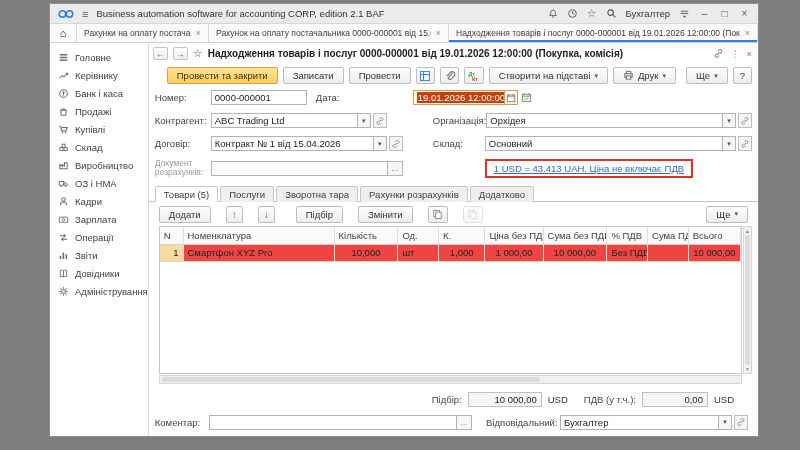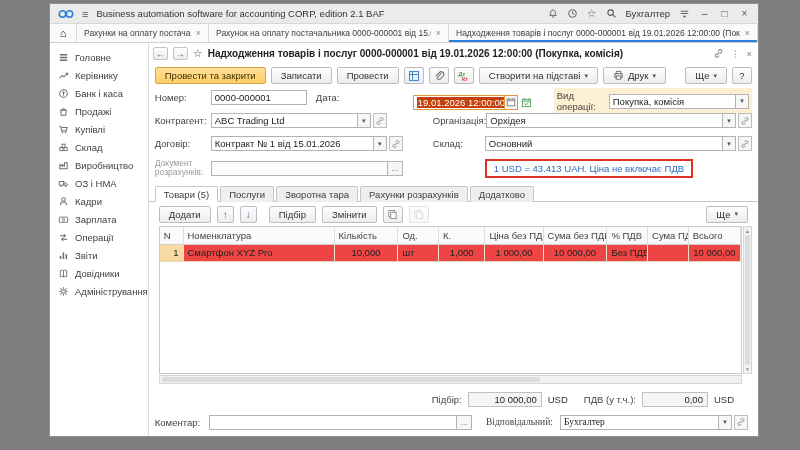--- a/index.html
+++ b/index.html
@@ -48,21 +48,21 @@
     background:linear-gradient(#fdfdfd,#eee); font-size:8.5px; color:#555;
     display:flex; align-items:center; justify-content:center; }
   .doc-title { font-size:10px; font-weight:bold; color:#222; white-space:nowrap; overflow:hidden; }
   .dh-right { margin-left:auto; display:flex; align-items:center; gap:7px; color:#777; }
   .dh-ic { font-size:9px; color:#777; }
   
   .doc-toolbar { flex:0 0 23px; display:flex; align-items:center; gap:5px; padding:0 6px; }
   .btn { height:17px; border:1px solid #bdbdbd; border-radius:2px; font-size:9.5px; color:#333;
     background:linear-gradient(#fdfdfd,#ededed); display:inline-flex; align-items:center;
     justify-content:center; padding:0 9px; white-space:nowrap; gap:4px; }
-  .btn.primary { background:linear-gradient(#ffe29a,#ffcd63); border-color:#d8a23c; color:#3a3000; }
+  .btn.primary { background:linear-gradient(#ffe29a,#ffcd63); border-color:#d8a23c; color:#3a3000;margin-left:12px; }
   .btn.ic { width:20px; padding:0; }
   .btn .dd { font-size:7px; color:#555; }
   .spacer { flex:1; }
   
   .doc-fields { flex:0 0 94px; padding:3px 6px 0 6px; font-size:9.5px; }
   .frow { display:flex; align-items:flex-start; height:23px; }
   .fl-left { flex:0 0 258px; display:flex; align-items:center; }
   .fl-right { flex:1; display:flex; align-items:center; min-width:0; }
   .lab { color:#444; }
   .lab.w56 { flex:0 0 56px; }
@@ -72,28 +72,28 @@
     padding:0 3px; font-size:9.5px; color:#222; overflow:hidden; white-space:nowrap; }
   .ctl { display:flex; align-items:center; }
   .sq { width:13px; height:15px; border:1px solid #b3b3b3; border-left:none; background:#f6f6f6;
     display:flex; align-items:center; justify-content:center; font-size:7px; color:#555; }
   .sqgap { width:14px; height:15px; border:1px solid #bdbdbd; background:#f6f6f6; margin-left:2px;
     display:flex; align-items:center; justify-content:center; }
   .date-tf { border-color:#e09a3e; }
   .date-sel { background:#c2410c; color:#fff; padding:0 1px; }
   .hl { background:#fcefd2; display:flex; align-items:center; padding:2px 3px; margin:-2px 0 0 -3px; flex:1; }
   .usd-box { border:2px solid #e03224; padding:2px 7px; margin-left:52px; }
-  .usd-link { color:#2f6bbf; font-size:9.5px; white-space:nowrap;text-align:right; }
+  .usd-link { color:#2f6bbf; text-decoration:underline; font-size:9.5px; white-space:nowrap;text-align:right; }
   
   .sec-tabs { flex:0 0 18px; display:flex; align-items:flex-end; padding:0 6px; border-bottom:1px solid #c6c6c6; gap:2px; }
   .stab { height:16px; display:flex; align-items:center; padding:0 8px; font-size:9.5px; color:#3c3c3c;
     border:1px solid #c6c6c6; border-bottom:none; border-radius:2px 2px 0 0; background:#efefef; margin-bottom:-1px; }
   .stab.active { background:#fff; border-bottom:1px solid #fff; }
   
-  .items-toolbar { flex:0 0 24px; display:flex; align-items:center; gap:6px; padding:0 10px; }
+  .items-toolbar { flex:0 0 24px; display:flex; align-items:center; gap:15px; padding:0 10px; }
   .arrow-btn { width:17px; padding:0; color:#2b71c8; font-weight:bold; font-size:10px; }
   .btn.disabled { opacity:.45; }
   
   .tbl-wrap { flex:1; position:relative; margin:0 6px 2px 10px; min-height:0; }
   .grid { position:absolute; left:0; top:0; right:10px; bottom:10px; border:1px solid #c9c9c9; overflow:hidden; background:#fff; }
   table { border-collapse:collapse; width:100%; table-layout:fixed; font-size:9.5px; }
   th { background:#fafafa; color:#444; font-weight:normal; text-align:left; height:17px;
     padding:0 4px; border-right:1px solid #e0e0e0; border-bottom:1px solid #cfcfcf; overflow:hidden; white-space:nowrap; }
   td { height:17px; padding:0 4px; border-right:1px solid #efe3cd; border-bottom:1px solid #e8d9bd;
     overflow:hidden; white-space:nowrap; color:#222; }
@@ -108,21 +108,21 @@
   .hthumb { height:5px; width:65%; margin-left:2px; background:#dcdcdc; border-radius:2px; }
   
   .totals { flex:0 0 26px; display:flex; align-items:center; justify-content:flex-end; gap:6px; padding:0 24px 0 0; font-size:9.5px; }
   .tot-tf { width:74px; height:15px; border:1px solid #c0c0c0; background:#f5f5f5; display:flex;
     align-items:center; justify-content:flex-end; padding:0 4px; color:#222; }
   .cur { color:#333; margin-right:10px; }
   
   .doc-footer { flex:0 0 24px; display:flex; align-items:center; padding:0 10px 4px 6px; font-size:9.5px; gap:4px; }
   .cmt { flex:1; display:flex; align-items:center; min-width:0; }
   .cmt .tf { flex:1; }
-  .resp { flex:0 0 262px; display:flex; align-items:center; margin-left:10px;font-family:Liberation Serif, serif; }
+  .resp { flex:0 0 262px; display:flex; align-items:center; margin-left:10px; }
   .resp .tf { flex:1; }
   .hidden-defs { position:absolute; width:0; height:0; overflow:hidden; }
 </style>
 </head>
 <body>
 
 <svg class="hidden-defs" xmlns="http://www.w3.org/2000/svg">
   <symbol id="ic-link" viewBox="0 0 12 12">
     <g fill="none" stroke="#888" stroke-width="1.1" stroke-linecap="round">
       <path d="M5 7l2-2"></path>
@@ -423,29 +423,20 @@
               </span>
               <span class="sqgap" style="border:none;background:none">
                 <svg width="11" height="11" viewBox="0 0 12 12">
                     <g fill="none" stroke="#5a9e5a" stroke-width="1">
                       <rect x="1.5" y="2.5" width="9" height="8" fill="#f2faf2"></rect>
                       <path d="M1.5 4.5h9M3.5 1.2v2M8.5 1.2v2"></path>
                       <path d="M3.8 7l1.5 1.5 2.8-2.8"></path>
                     </g>
                   </svg>
               </span>
-              <span class="hl" style="margin-left:20px">
-                <span class="lab w52">Вид операції:</span>
-                <span class="ctl" style="flex:1">
-                  <span class="tf" style="flex:1">
-                      <span>Покупка, комісія</span>
-                    </span>
-                  <span class="sq">▾</span>
-                </span>
-              </span>
             </div>
           </div>
 
           <div class="frow">
             <div class="fl-left">
               <span class="lab w56">Контрагент:</span>
               <span class="ctl" style="flex:1; margin-right:26px">
                 <span class="tf" style="flex:1">
                     <span>ABC Trading Ltd</span>
                   </span>
@@ -471,21 +462,21 @@
                   </span>
               </span>
             </div>
           </div>
 
           <div class="frow">
             <div class="fl-left">
               <span class="lab w56">Договір:</span>
               <span class="ctl" style="flex:1; margin-right:10px">
                 <span class="tf" style="flex:1">
-                    <span>Контракт № 1 від 15.01.2026</span>
+                    <span>Контракт № 1 від 15.04.2026</span>
                   </span>
                 <span class="sq">▾</span>
                 <span class="sqgap">
                     <svg width="10" height="10">
                       <use href="#ic-link"></use>
                     </svg>
                   </span>
               </span>
             </div>
             <div class="fl-right" style="padding-left:20px">

